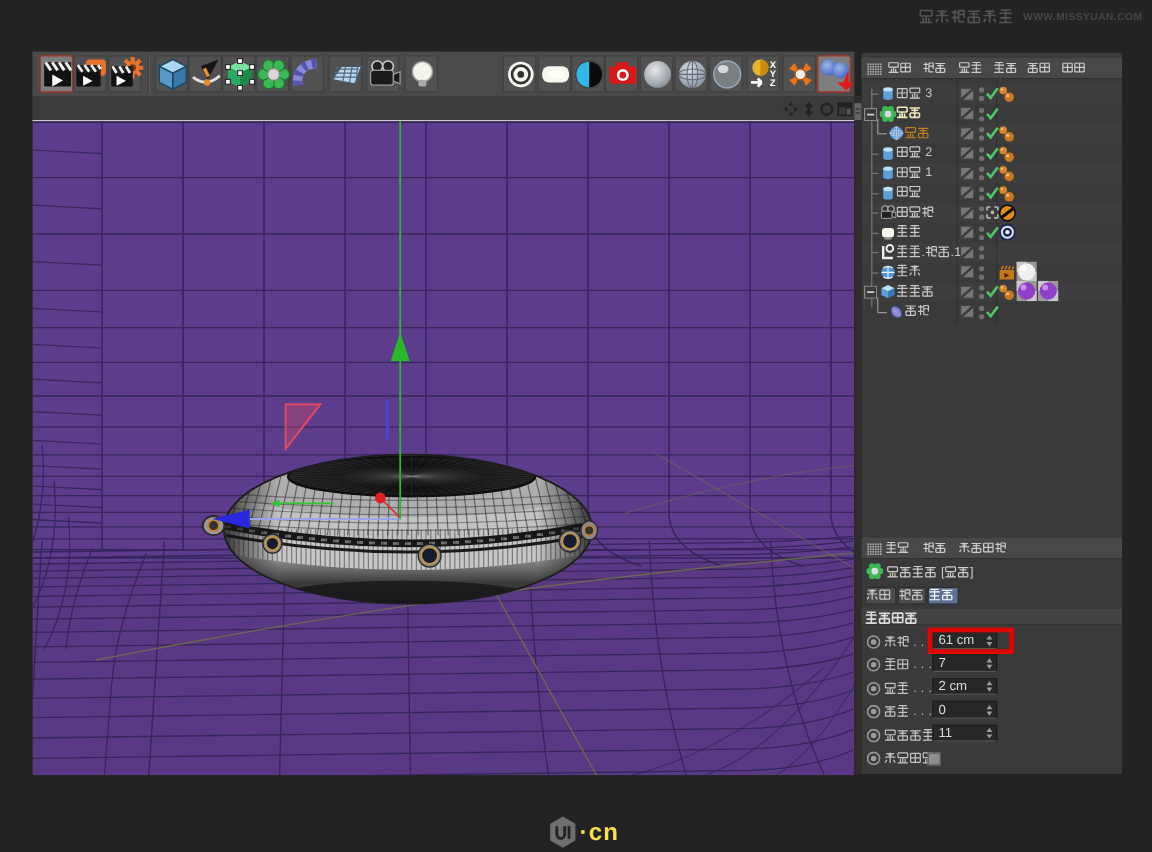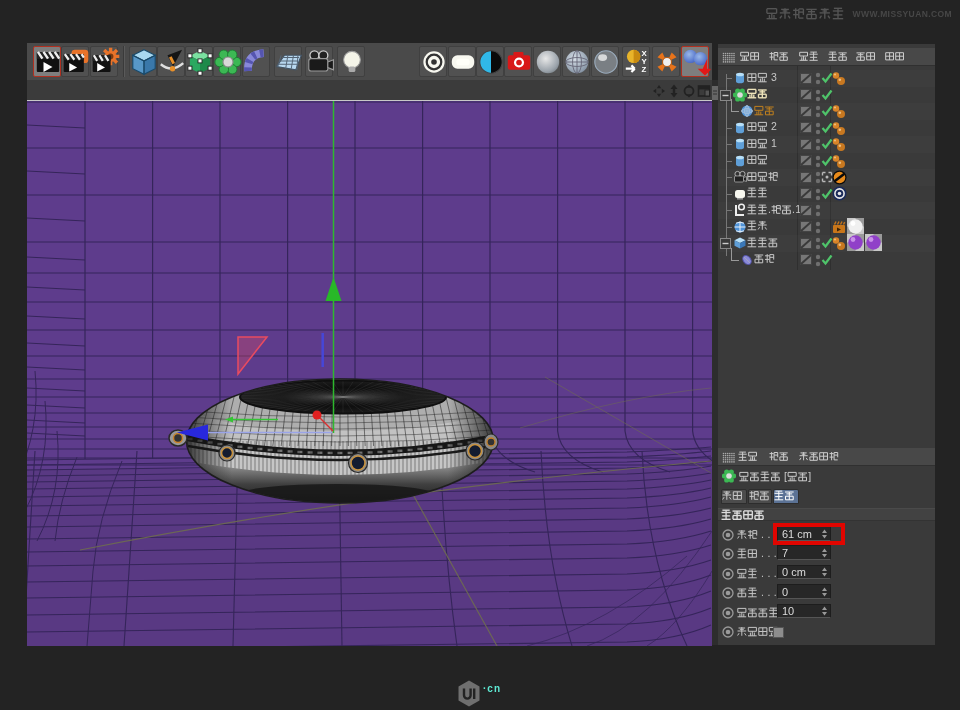--- a/index.html
+++ b/index.html
@@ -28,21 +28,21 @@
 .tab { position:absolute; top:445px; height:15px; background:#4c4c4c; border:1px solid #2d2d2d;
   color:#c8c8c8; font-size:10.5px; text-align:center; line-height:13px; border-radius:2px 2px 0 0; }
 .tab.tsel { background:#5b7295; color:#fff; }
 .arow { position:absolute; left:0; width:217px; height:15px; }
 .alab { position:absolute; left:19px; top:1.5px; color:#c4c4c4; font-size:10.5px; white-space:nowrap; }
 .afield { position:absolute; left:59px; top:-1.5px; width:54px; height:14.5px; background:#272727;
   border:1px solid #1d1d1d; border-bottom-color:#555; }
 .afield span { position:absolute; left:4px; top:0.5px; color:#dcdcdc; font-size:11px; }
 .afield .spin { position:absolute; right:2px; top:1.5px; }
 #logo { position:absolute; left:457px; top:680px; }
-#logo .cn { position:absolute; left:26px; top:3px; color:#5eead4; font-size:10px; font-weight:bold; letter-spacing:1px; }
+#logo .cn { position:absolute; left:26px; top:3px; color:#fde047; font-size:20px; font-weight:bold; letter-spacing:1px; }
 </style></head>
 <body>
 <div id="wm">
     <span class="b">
       <svg width="80" height="14.5" viewBox="0 0 80 14.5" style="display:block">
         <line x1="0.9" y1="1.7" x2="10.6" y2="1.7" stroke="#555555" stroke-width="1.35"></line>
         <line x1="0.9" y1="1.7" x2="0.9" y2="6.3" stroke="#555555" stroke-width="1.35"></line>
         <line x1="10.6" y1="1.7" x2="10.6" y2="6.3" stroke="#555555" stroke-width="1.35"></line>
         <line x1="0.9" y1="6.3" x2="10.6" y2="6.3" stroke="#555555" stroke-width="1.35"></line>
         <line x1="3.4" y1="7.9" x2="3.4" y2="11.7" stroke="#555555" stroke-width="1.35"></line>
@@ -1723,21 +1723,21 @@
           <line x1="11.0" y1="3.3" x2="19.7" y2="3.3" stroke="#c4c4c4" stroke-width="1.0"></line>
           <line x1="11.7" y1="6.6" x2="19.0" y2="6.6" stroke="#c4c4c4" stroke-width="1.0"></line>
           <line x1="11.0" y1="9.8" x2="19.7" y2="9.8" stroke="#c4c4c4" stroke-width="1.0"></line>
           <line x1="11.9" y1="1.1" x2="18.8" y2="1.1" stroke="#c4c4c4" stroke-width="1.0"></line>
           <text x="24.1" y="9.0" font-family="Liberation Sans" font-size="10.5" font-weight="normal" fill="#c4c4c4">.</text>
           <text x="30.4" y="9.0" font-family="Liberation Sans" font-size="10.5" font-weight="normal" fill="#c4c4c4">.</text>
           <text x="36.7" y="9.0" font-family="Liberation Sans" font-size="10.5" font-weight="normal" fill="#c4c4c4">.</text>
         </svg>
       </div>
       <div class="afield">
-        <span>0 cm</span>
+        <span>2 cm</span>
         <svg class="spin" width="7" height="10" viewBox="0 0 7 10">
           <path d="M3.5 0.5 L6 4 H1 Z M3.5 9.5 L1 6 H6 Z" fill="#999"></path>
         </svg>
       </div>
     </div>
     <div class="arow" style="top:541.7px">
       <svg class="abs" style="left:4px;top:1.5px" width="12" height="12" viewBox="0 0 12 12">
         <circle cx="6" cy="6" r="5" fill="none" stroke="#9a9a9a" stroke-width="1.3"></circle>
         <circle cx="6" cy="6" r="2.3" fill="#9a9a9a"></circle>
       </svg>
@@ -1800,21 +1800,21 @@
           <line x1="22.0" y1="9.8" x2="29.7" y2="9.8" stroke="#c4c4c4" stroke-width="1.0"></line>
           <line x1="25.8" y1="6.2" x2="25.8" y2="9.8" stroke="#c4c4c4" stroke-width="1.0"></line>
           <line x1="36.3" y1="1.1" x2="36.3" y2="9.8" stroke="#c4c4c4" stroke-width="1.0"></line>
           <line x1="32.0" y1="3.3" x2="40.7" y2="3.3" stroke="#c4c4c4" stroke-width="1.0"></line>
           <line x1="32.7" y1="6.6" x2="40.0" y2="6.6" stroke="#c4c4c4" stroke-width="1.0"></line>
           <line x1="32.0" y1="9.8" x2="40.7" y2="9.8" stroke="#c4c4c4" stroke-width="1.0"></line>
           <line x1="32.9" y1="1.1" x2="39.8" y2="1.1" stroke="#c4c4c4" stroke-width="1.0"></line>
         </svg>
       </div>
       <div class="afield">
-        <span>10</span>
+        <span>11</span>
         <svg class="spin" width="7" height="10" viewBox="0 0 7 10">
           <path d="M3.5 0.5 L6 4 H1 Z M3.5 9.5 L1 6 H6 Z" fill="#999"></path>
         </svg>
       </div>
     </div>
     <div class="arow" style="top:580.5px">
       <svg class="abs" style="left:4px;top:1.5px" width="12" height="12" viewBox="0 0 12 12">
         <circle cx="6" cy="6" r="5" fill="none" stroke="#9a9a9a" stroke-width="1.3"></circle>
         <circle cx="6" cy="6" r="2.3" fill="#9a9a9a"></circle>
       </svg>

